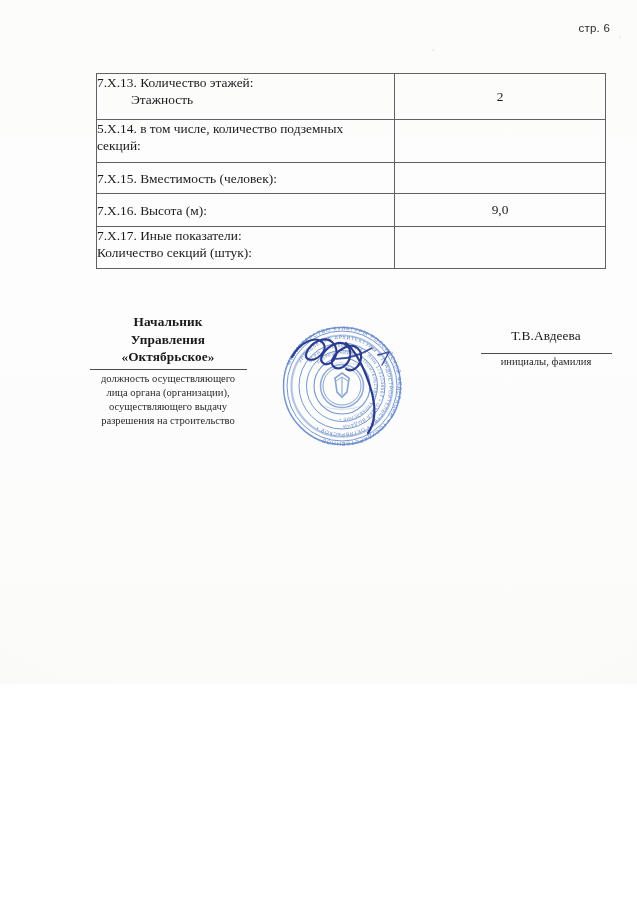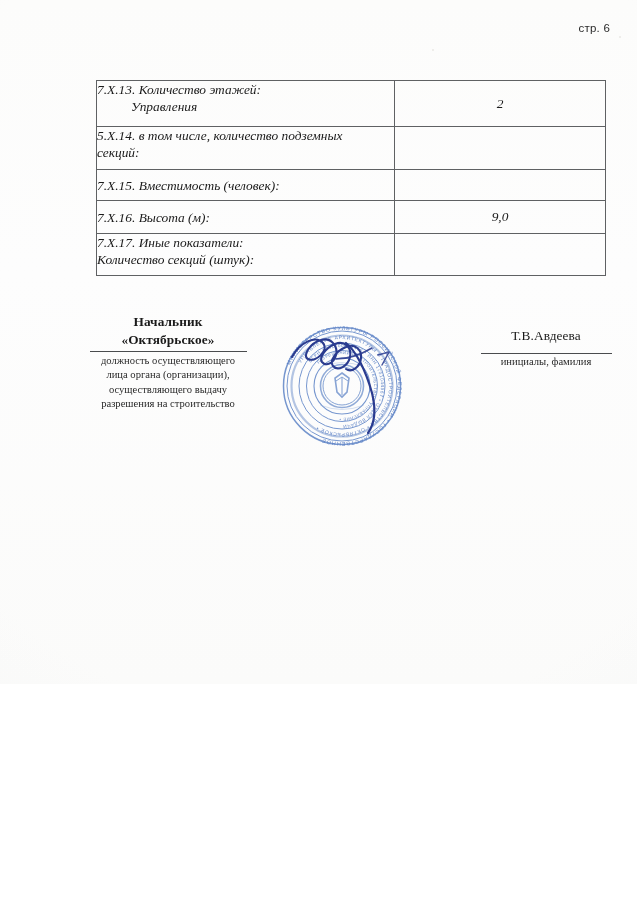--- a/index.html
+++ b/index.html
@@ -44,25 +44,24 @@
     font-family: "Liberation Sans", "DejaVu Sans", sans-serif;
     font-size: 11.5px;
     color: #2b2b2b;
     letter-spacing: .2px;
   }
 
   
   .doc-table {
     position: absolute;
     left: 96px;
-    top: 80px;
+    top: 73px;
     width: 509px;
     border-collapse: collapse;
     table-layout: fixed;
-    font-style: italic;
   }
   .doc-table td {
     border: 1px solid #5f6163;
     padding: 0;
     vertical-align: top;
     font-size: 13.4px;
     line-height: 1.27;
   }
   .col-label { width: 298px; }
   .col-value { width: 211px; }
@@ -172,21 +171,21 @@
 
   <div class="page-num">стр. 6</div>
 
   <table class="doc-table">
     <colgroup>
       <col class="col-label">
       <col class="col-value">
     </colgroup>
     <tbody>
       <tr class="r1">
-        <td class="label-cell"><span>7.X.13. Количество этажей:</span><span class="indent">Управления</span></td>
+        <td class="label-cell"><span>7.X.13. Количество этажей:</span><span class="indent">Этажность</span></td>
         <td class="value-cell v-mid">2</td>
       </tr>
       <tr class="r2">
         <td class="label-cell"><span>5.X.14. в том числе, количество подземных</span><br><span>секций:</span></td>
         <td class="value-cell v-mid"></td>
       </tr>
       <tr class="r3">
         <td class="label-cell"><span>7.X.15. Вместимость (человек):</span></td>
         <td class="value-cell v-mid"></td>
       </tr>
@@ -197,20 +196,21 @@
       <tr class="r5">
         <td class="label-cell"><span>7.X.17. Иные показатели:</span><br><span>Количество секций (штук):</span></td>
         <td class="value-cell v-mid"></td>
       </tr>
     </tbody>
   </table>
 
   <div class="sig-block">
     <div class="sig-title">
       <div>Начальник</div>
+      <div>Управления</div>
       <div>«Октябрьское»</div>
     </div>
     <div class="sig-rule"></div>
     <div class="sig-caption">
       <div>должность осуществляющего</div>
       <div>лица органа (организации),</div>
       <div>осуществляющего выдачу</div>
       <div>разрешения на строительство</div>
     </div>
   </div>

